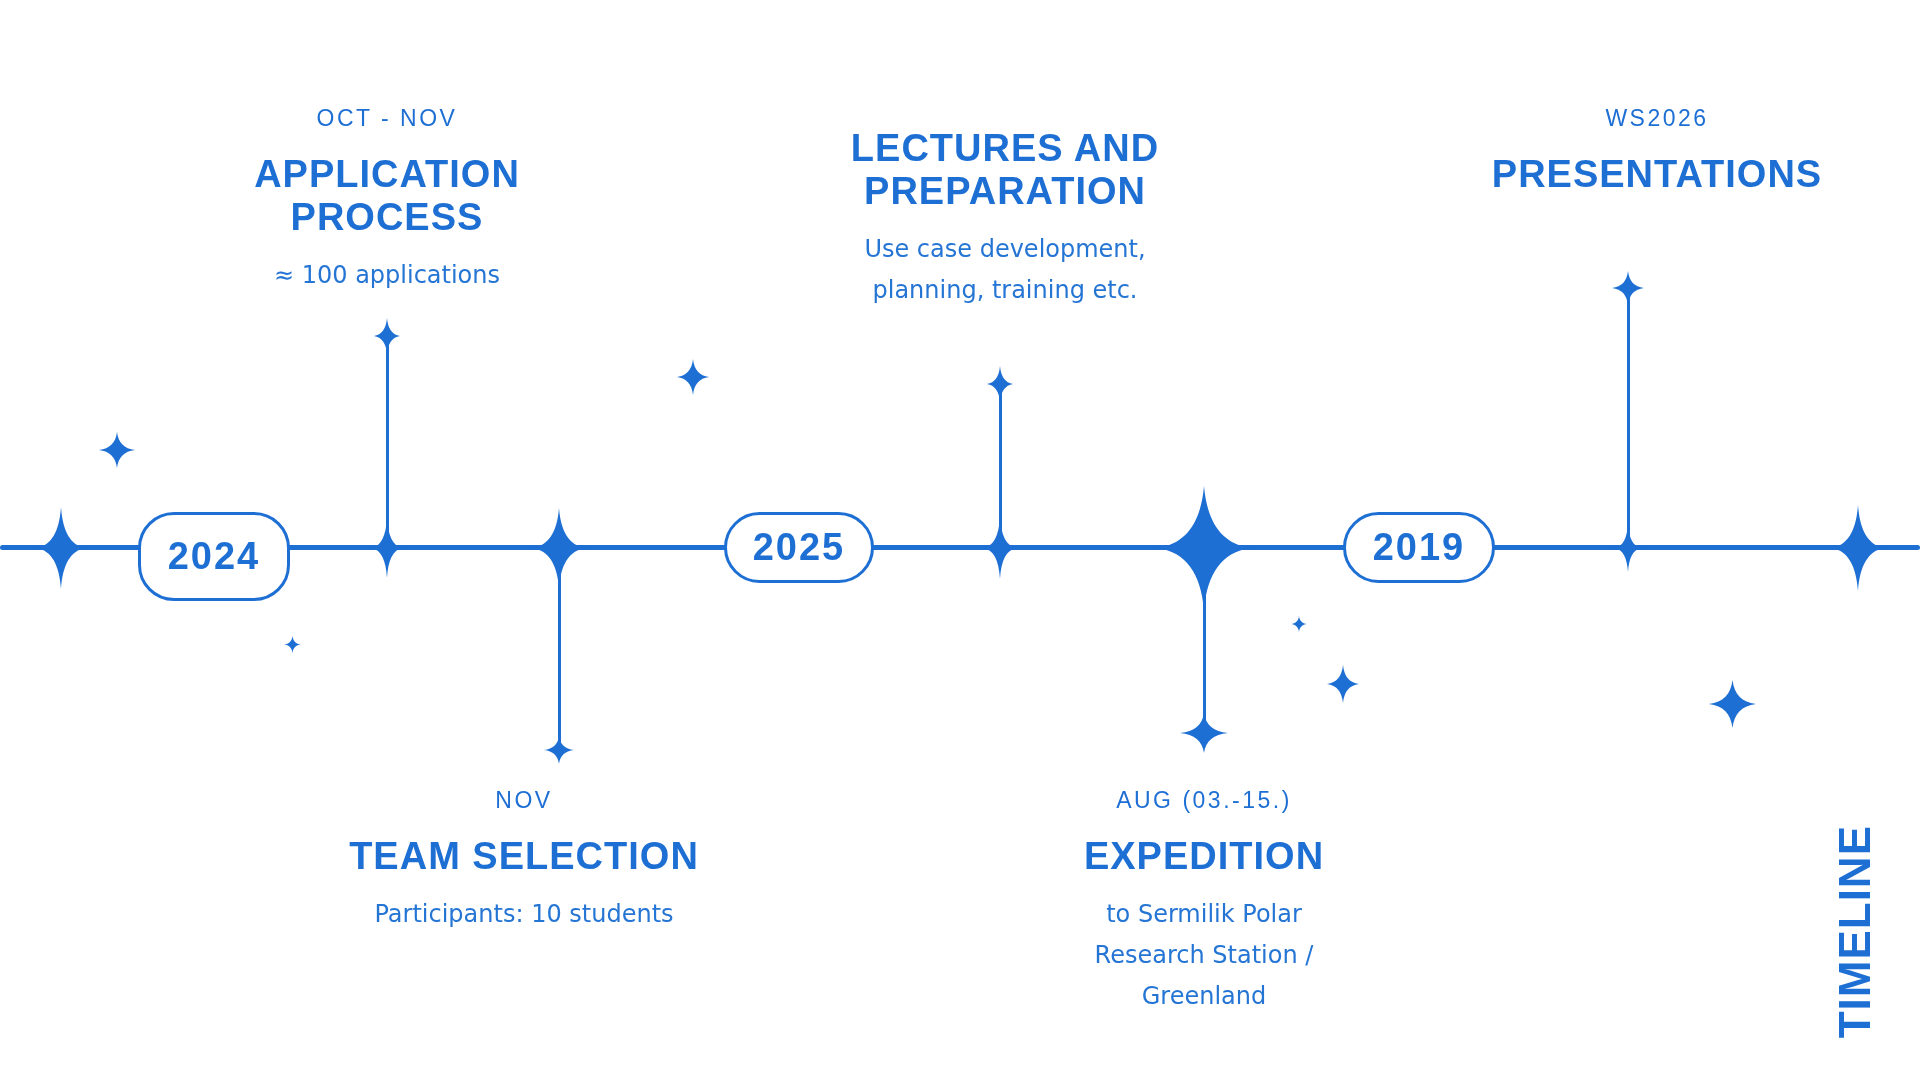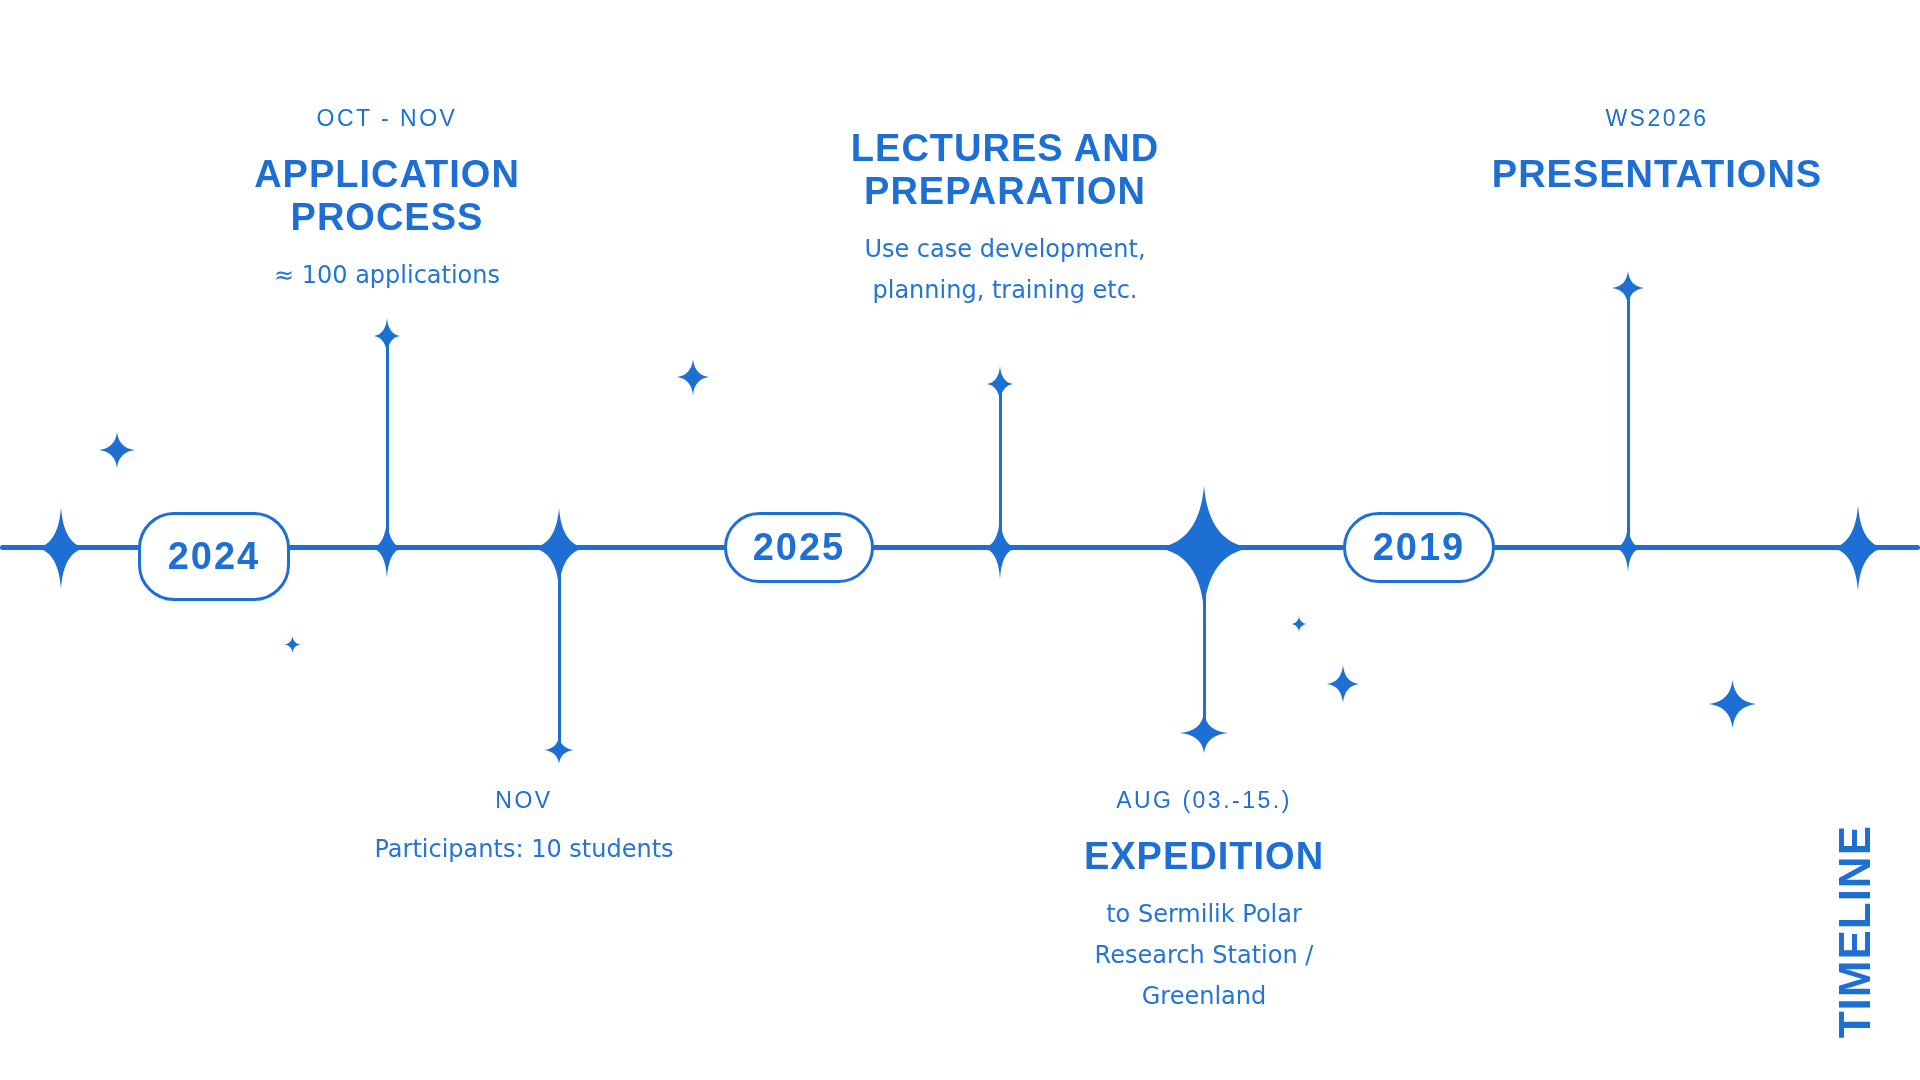--- a/index.html
+++ b/index.html
@@ -157,20 +157,23 @@
 
   <div class="event" style="left:1657px; top:105px;">
     <div class="date">WS2026</div>
     <div class="title">
       <span>PRESENTATIONS</span>
     </div>
   </div>
 
   <div class="event" style="left:524px; top:787px;">
     <div class="date">NOV</div>
+    <div class="title">
+      <span>TEAM SELECTION</span>
+    </div>
     <div class="desc">
       <span>Participants: 10 students</span>
     </div>
   </div>
 
   <div class="event" style="left:1204px; top:787px;">
     <div class="date">AUG (03.-15.)</div>
     <div class="title">
       <span>EXPEDITION</span>
     </div>

